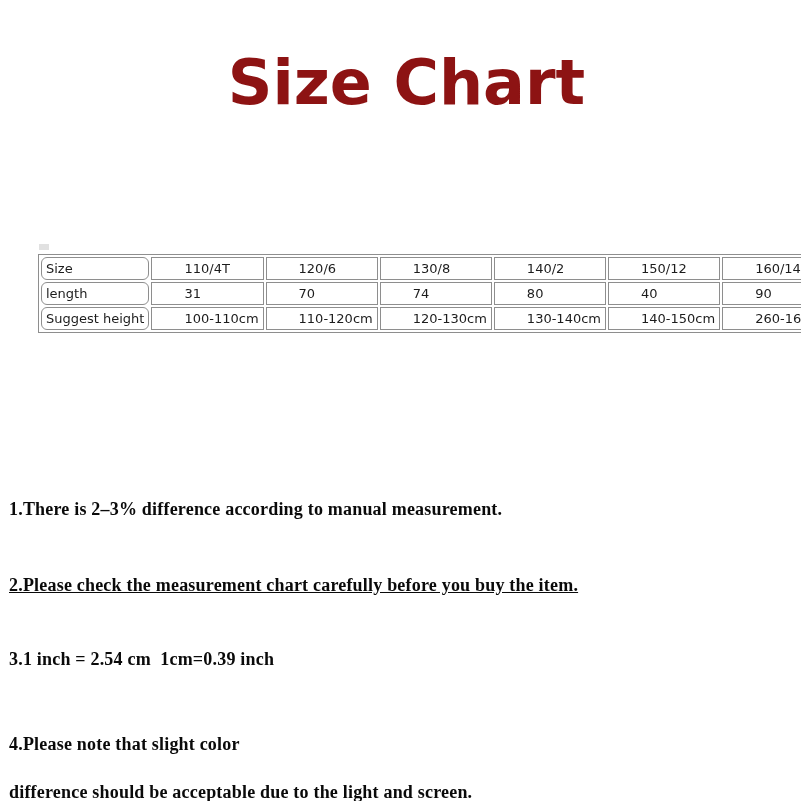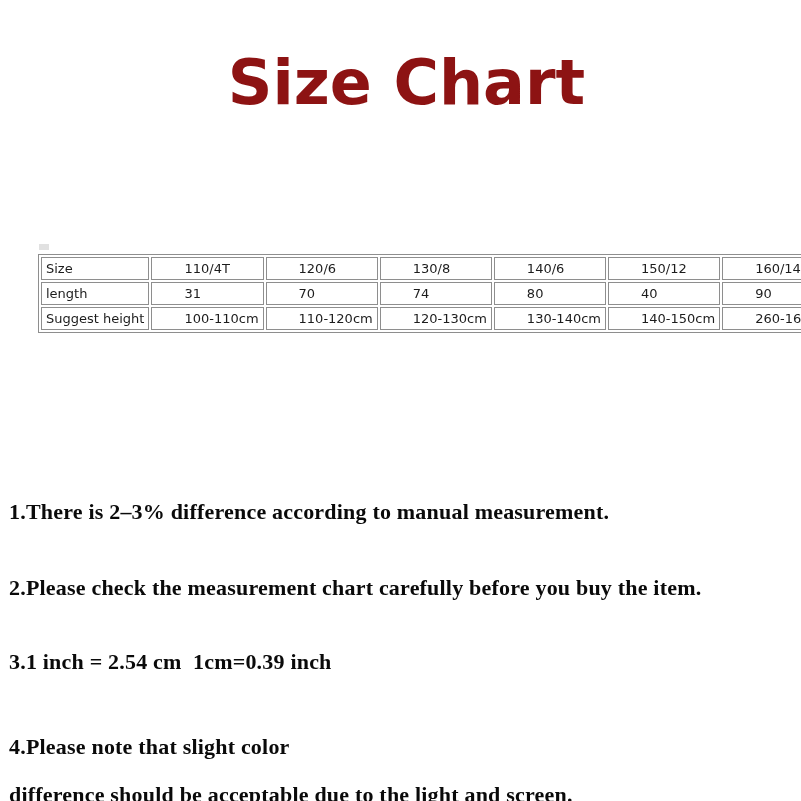--- a/index.html
+++ b/index.html
@@ -51,57 +51,58 @@
     font-size: 13px;
     line-height: 17px;
     color: #1c1c1c;
     padding: 2px 4px 2px 4px;
     height: 17px;
     white-space: nowrap;
     vertical-align: middle;
   }
   table.size-table td.label-col {
     width: 118px;
+    border-radius: 6px;
   }
   table.size-table td.value-col {
     width: 82px;
     padding-left: 32px;
   }
   .note {
     position: absolute;
     left: 9px;
     font-family: "Liberation Serif", serif;
     font-weight: bold;
-    font-size: 22px;
+    font-size: 18px;
     color: #0a0a0a;
     white-space: pre;
     letter-spacing: 0.2px;
   }
   .note-1 { top: 499px; }
-  .note-2 { top: 575px; }
+  .note-2 { top: 575px; text-decoration: underline; }
   .note-3 { top: 649px; }
   .note-4 { top: 734px; }
   .note-5 { top: 782px; }
 </style>
 </head>
 <body>
 
 <div class="page-title" style="color: rgb(141, 19, 19); padding-left: 12px;">Size Chart</div>
 
 <div class="corner-artifact"></div>
 
 <div class="table-wrap">
   <table class="size-table">
     <tbody>
         <tr>
           <td class="label-col">Size</td>
           <td class="value-col">110/4T</td>
           <td class="value-col">120/6</td>
           <td class="value-col">130/8</td>
-          <td class="value-col">140/6</td>
+          <td class="value-col">140/2</td>
           <td class="value-col">150/12</td>
           <td class="value-col">160/14</td>
         </tr>
         <tr>
           <td class="label-col">length</td>
           <td class="value-col">31</td>
           <td class="value-col">70</td>
           <td class="value-col">74</td>
           <td class="value-col">80</td>
           <td class="value-col">40</td>

